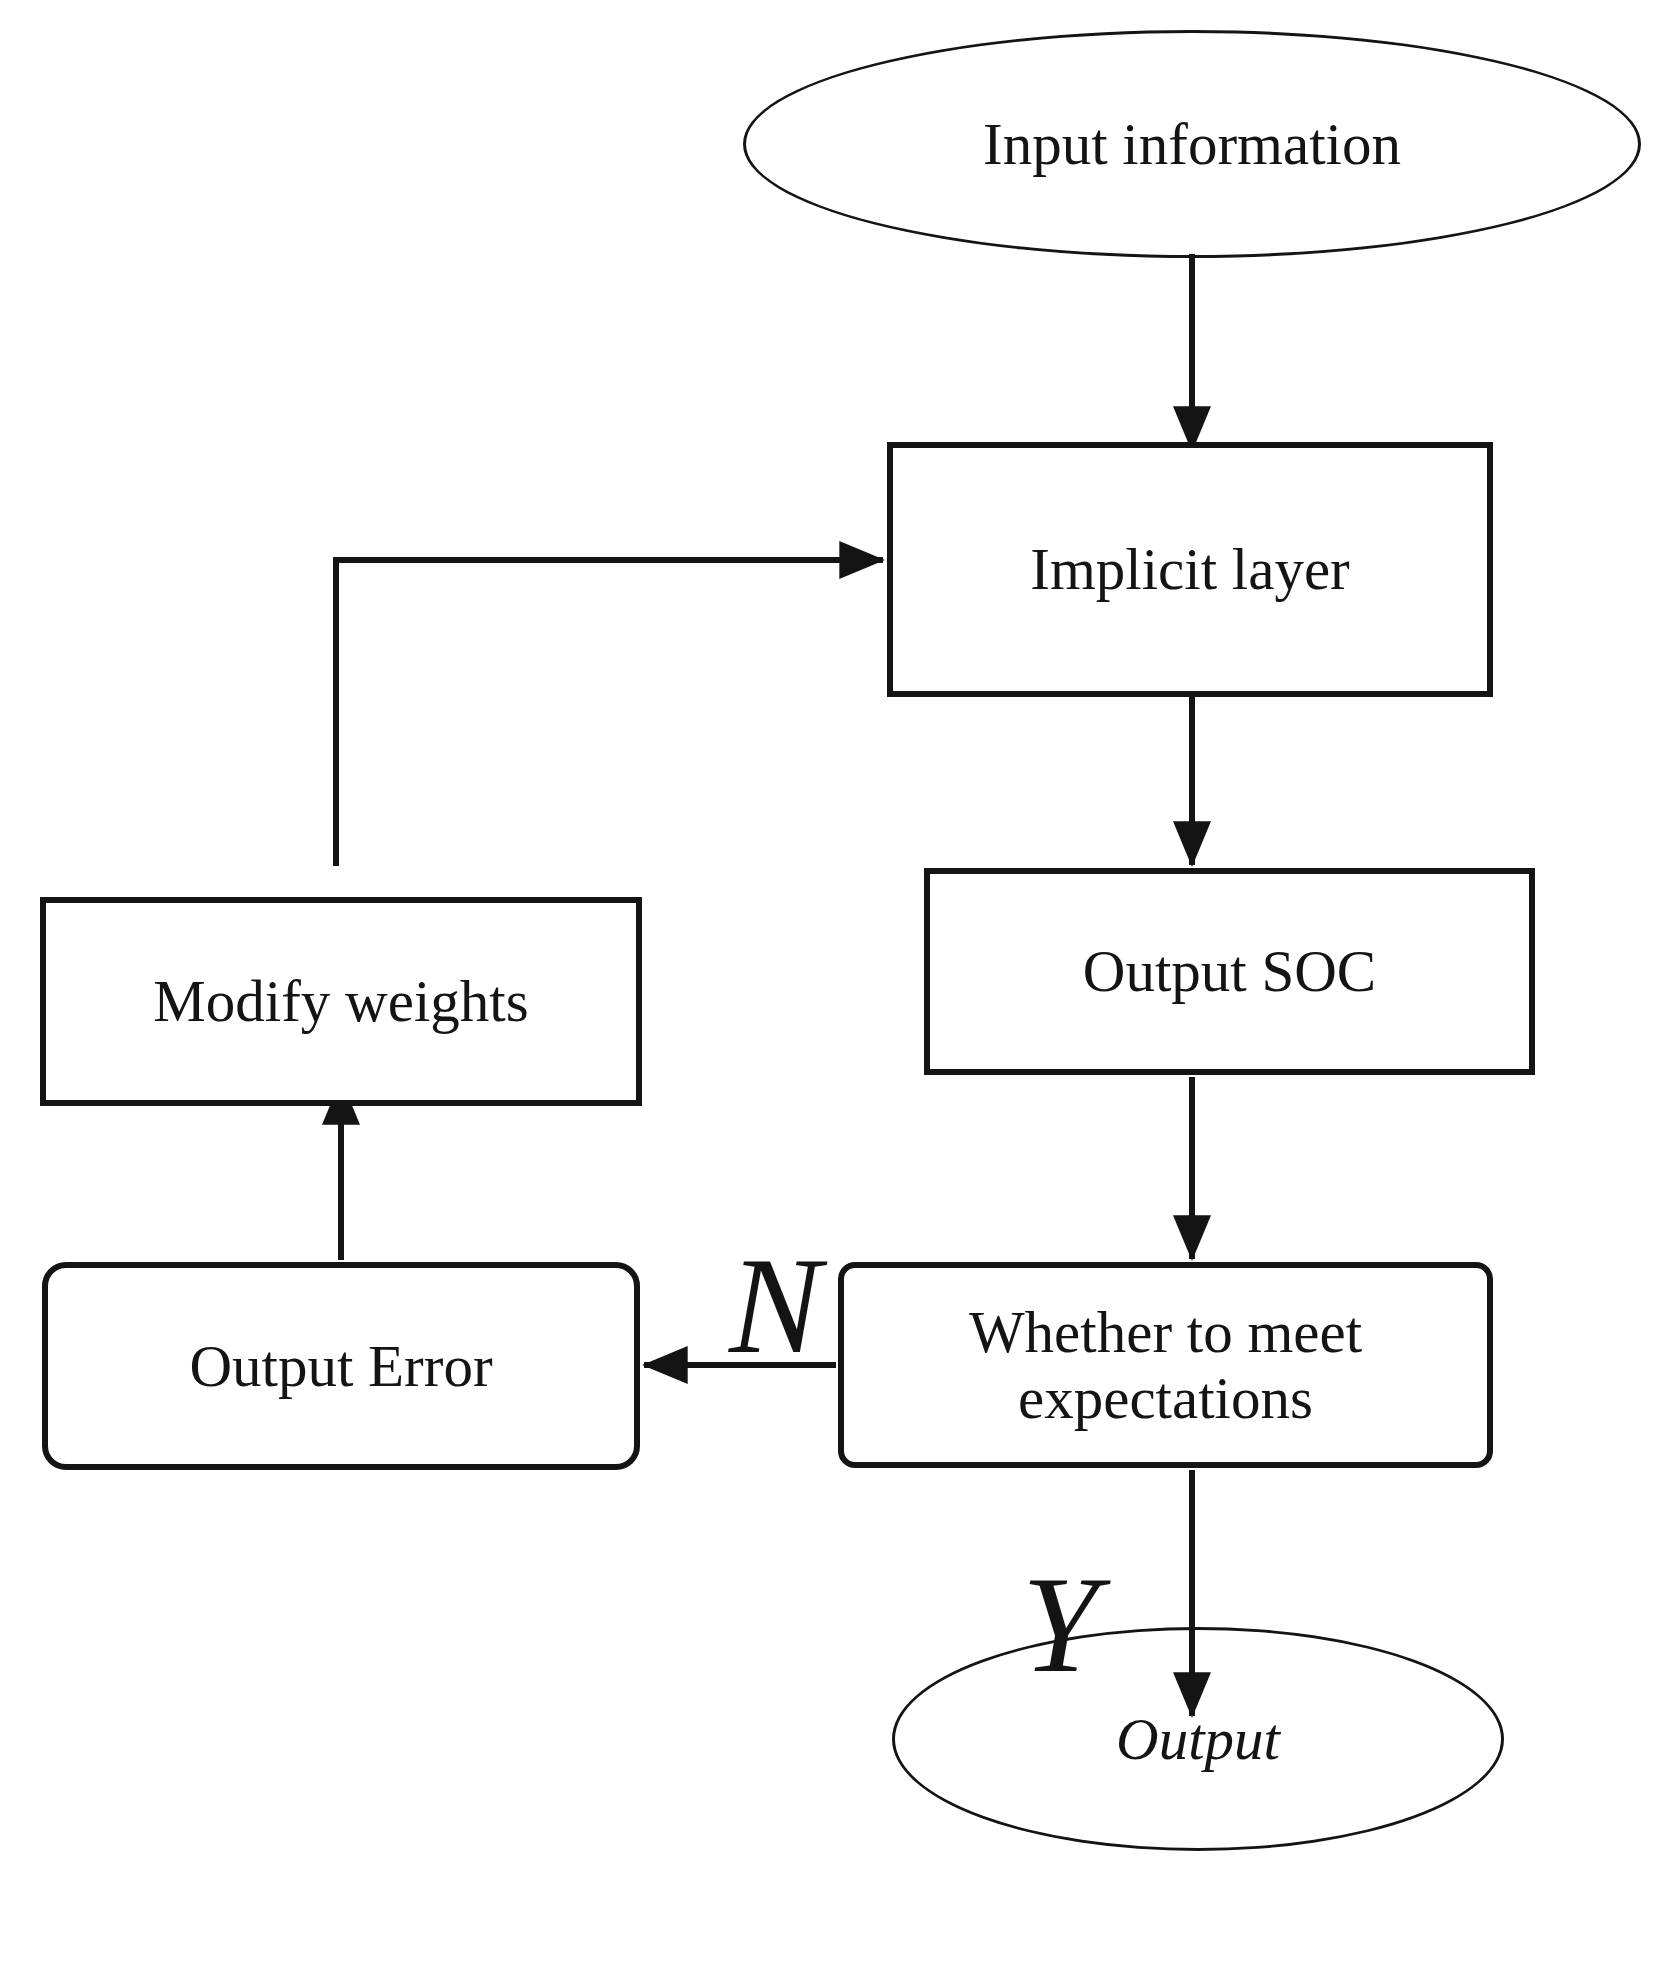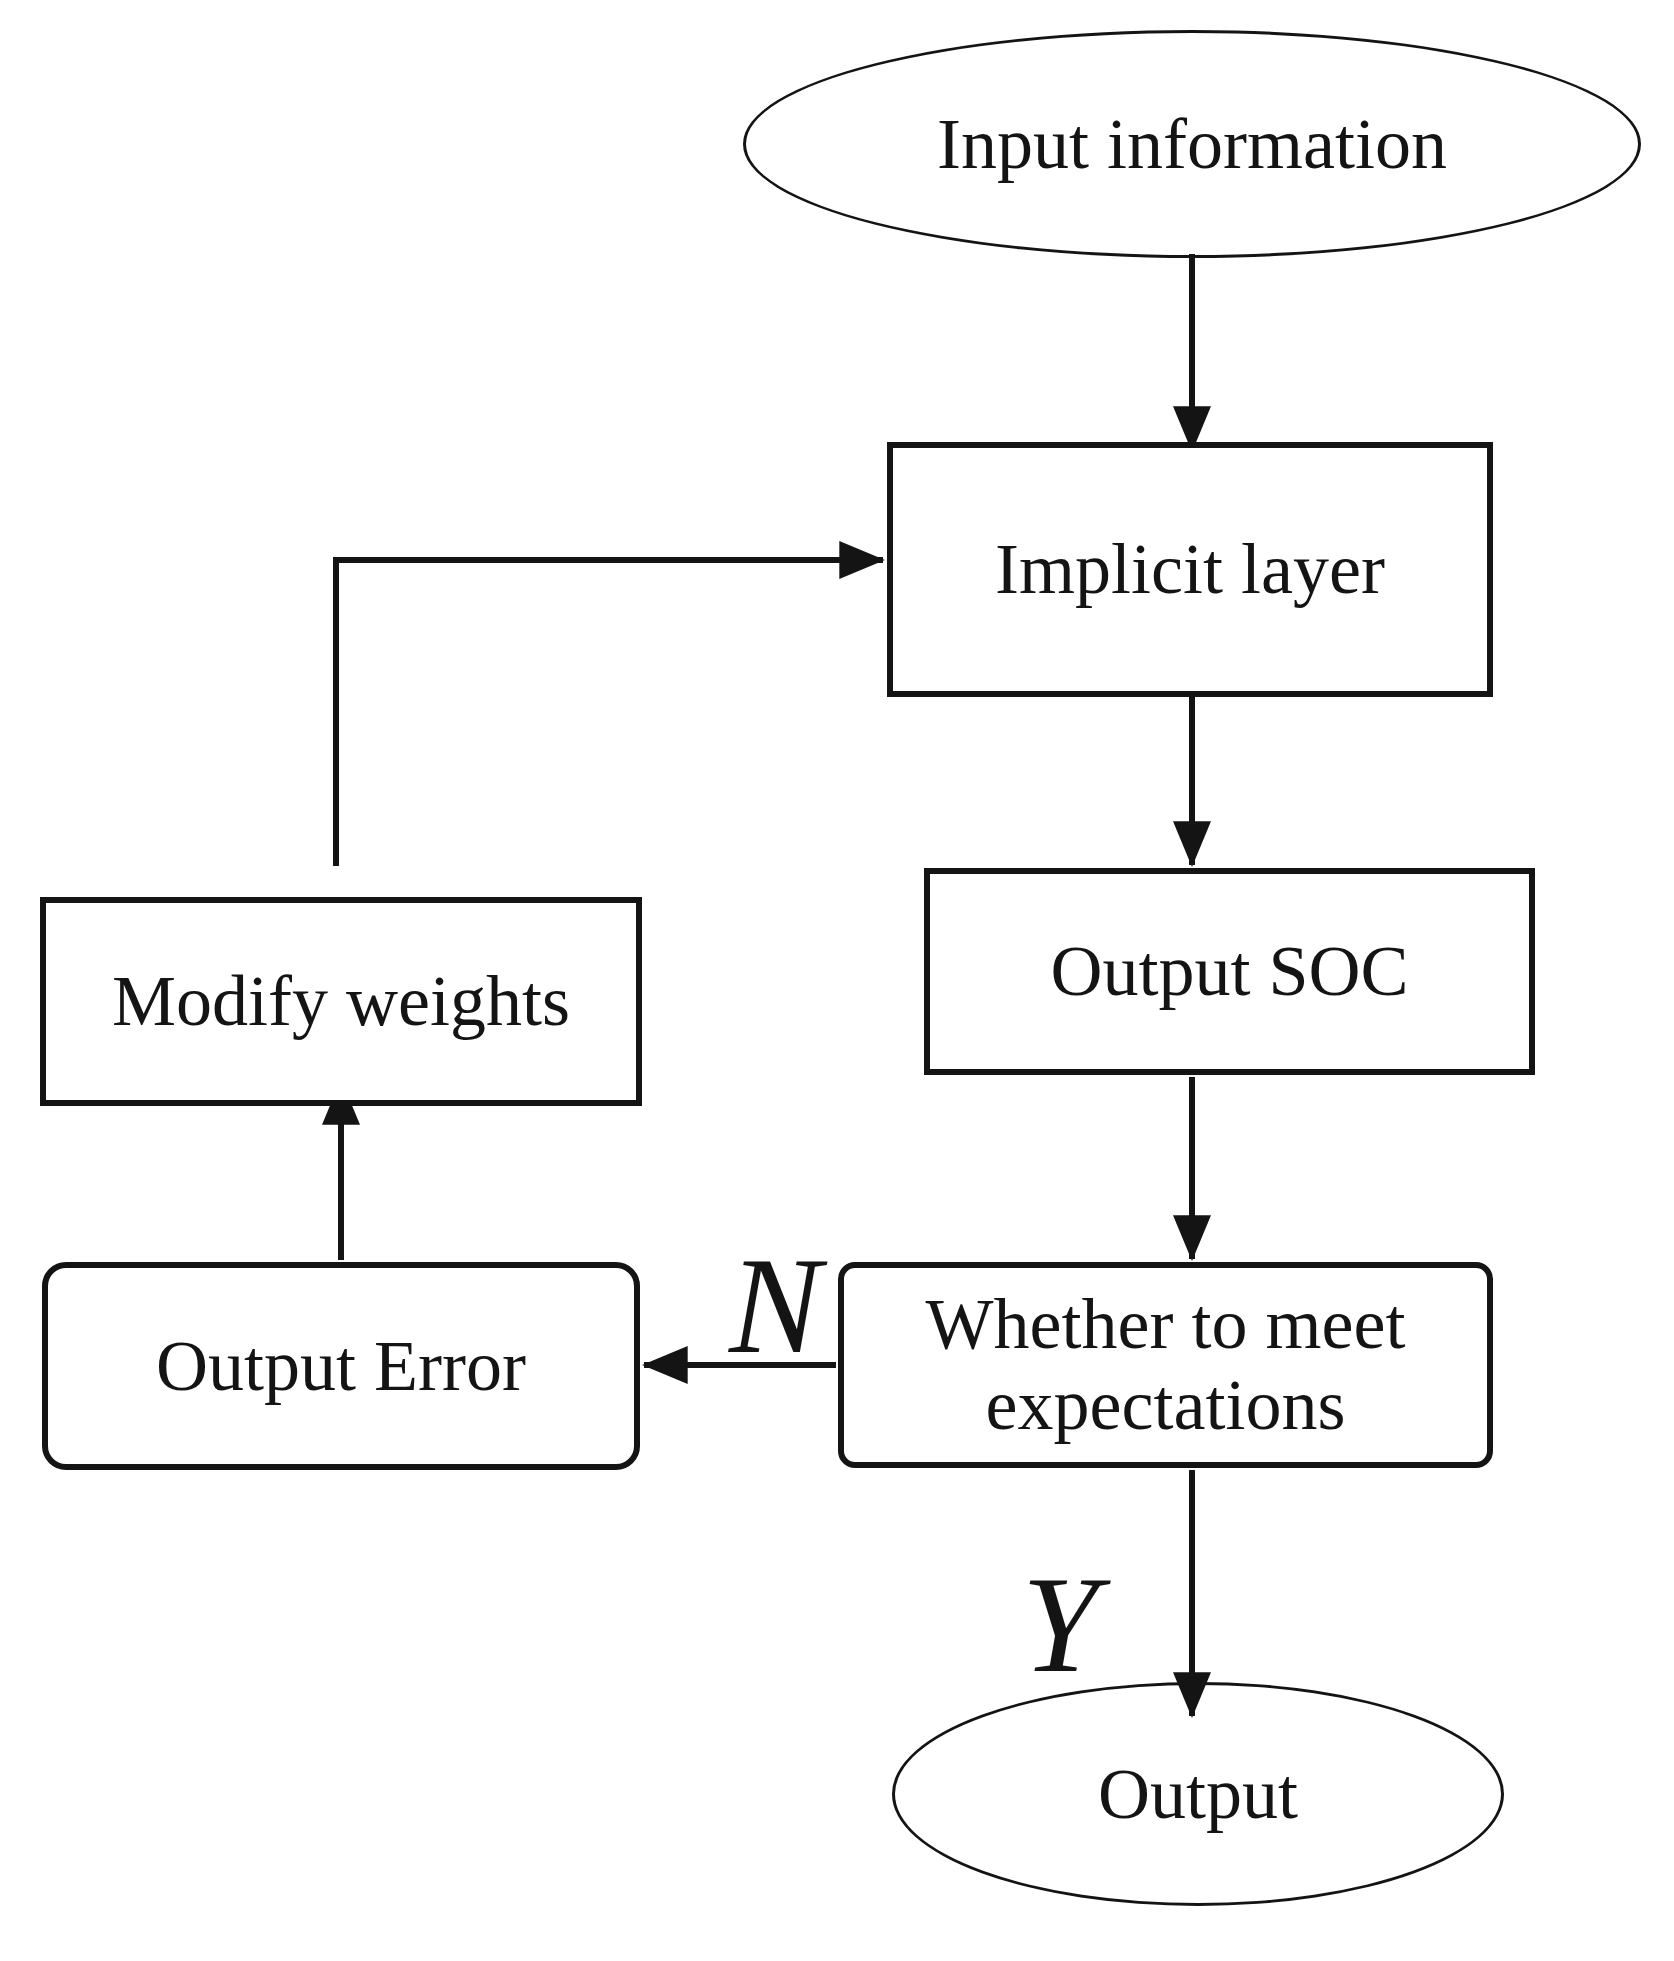--- a/index.html
+++ b/index.html
@@ -25,21 +25,21 @@
   .node {
     position: absolute;
     box-sizing: border-box;
     background: #ffffff;
     border: 6px solid #141414;
     display: flex;
     flex-direction: column;
     align-items: center;
     justify-content: center;
     text-align: center;
-    font-size: 72px;
+    font-size: 59px;
     line-height: 1.12;
     z-index: 2;
   }
   .node.ellipse {
     border-width: 3px;
     border-radius: 50%;
     z-index: 0; 
   }
   .edge-label {
     position: absolute;
@@ -89,20 +89,20 @@
   </div>
 
   <div class="node" style="left:40px; top:868px; width:602px; height:209px;margin-top:29px;">
     <span class="node-line">Modify weights</span>
   </div>
 
   <div class="node" style="left:42px; top:1262px; width:598px; height:208px;border-radius:24px;">
     <span class="node-line">Output Error</span>
   </div>
 
-  <div class="node ellipse" style="left:892px; top:1682px; width:612px; height:224px;">
+  <div class="node ellipse" style="left:892px; top:1627px; width:612px; height:224px;font-style:italic;">
     <span class="node-line">Output</span>
   </div>
 
   <div class="edge-label" style="left:700px; top:1237px; width:150px;">N</div>
   <div class="edge-label" style="left:980px; top:1556px; width:160px;">Y</div>
 
 </div>
 
 </body></html>

